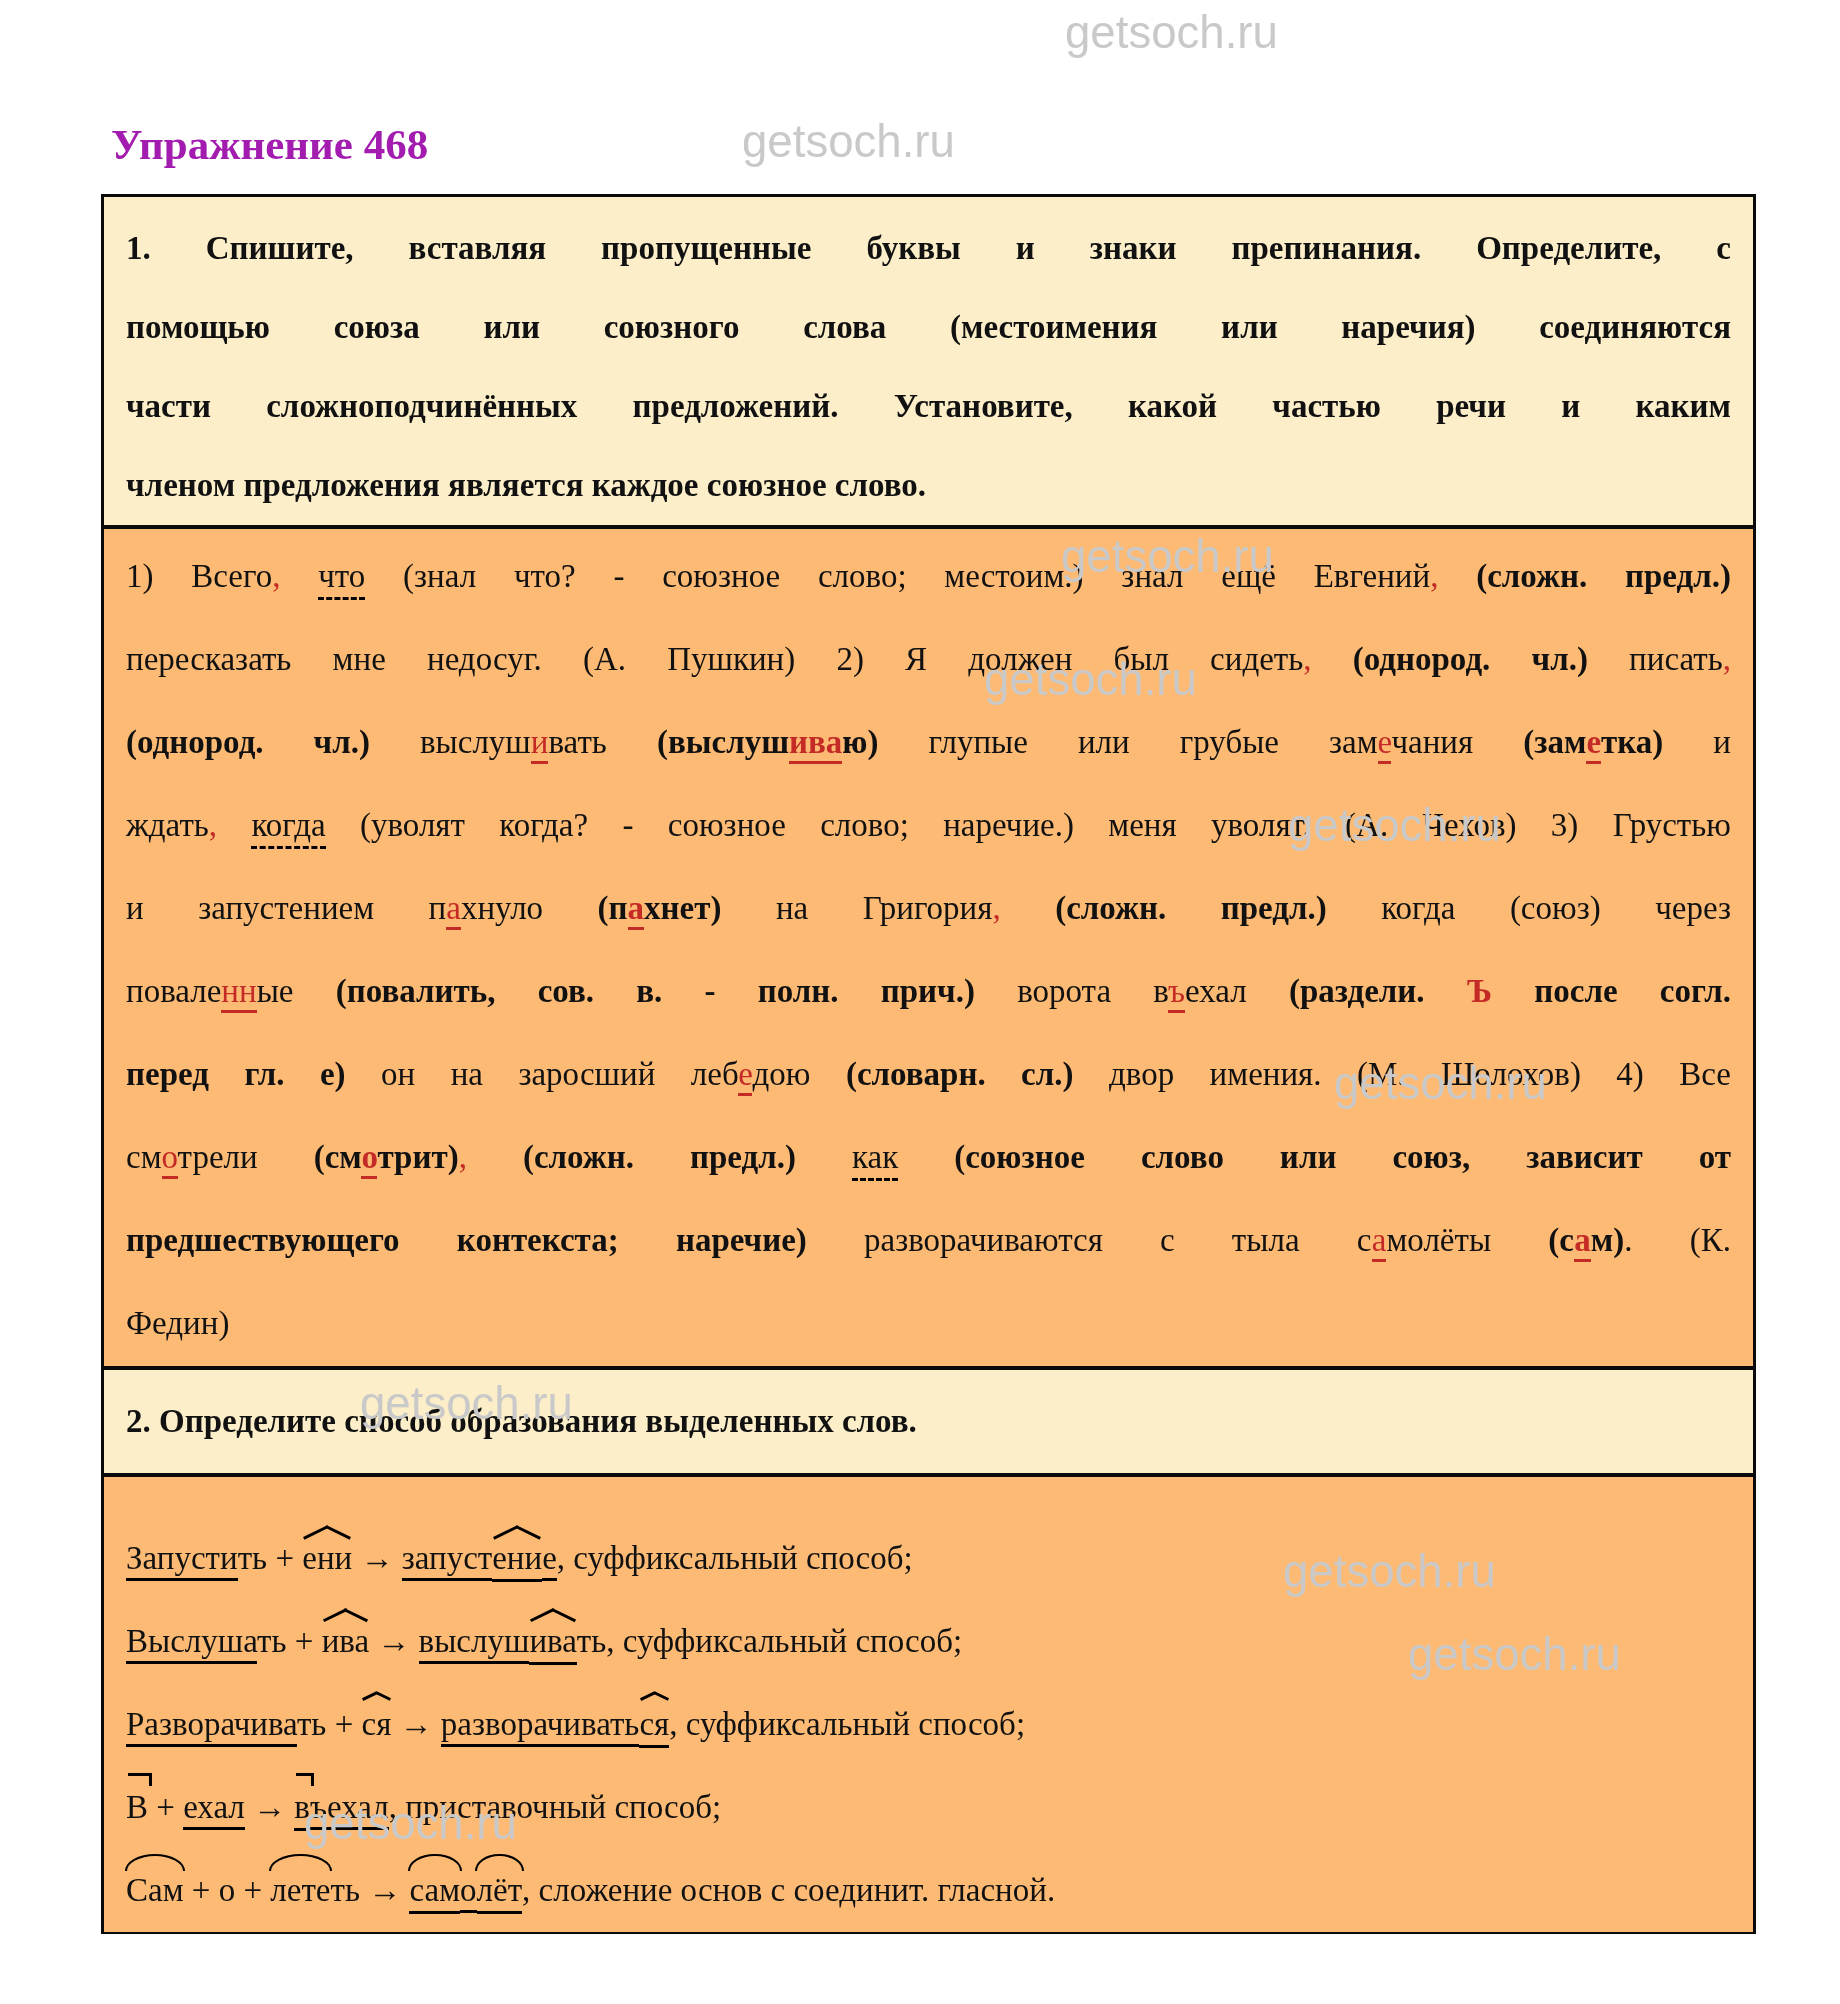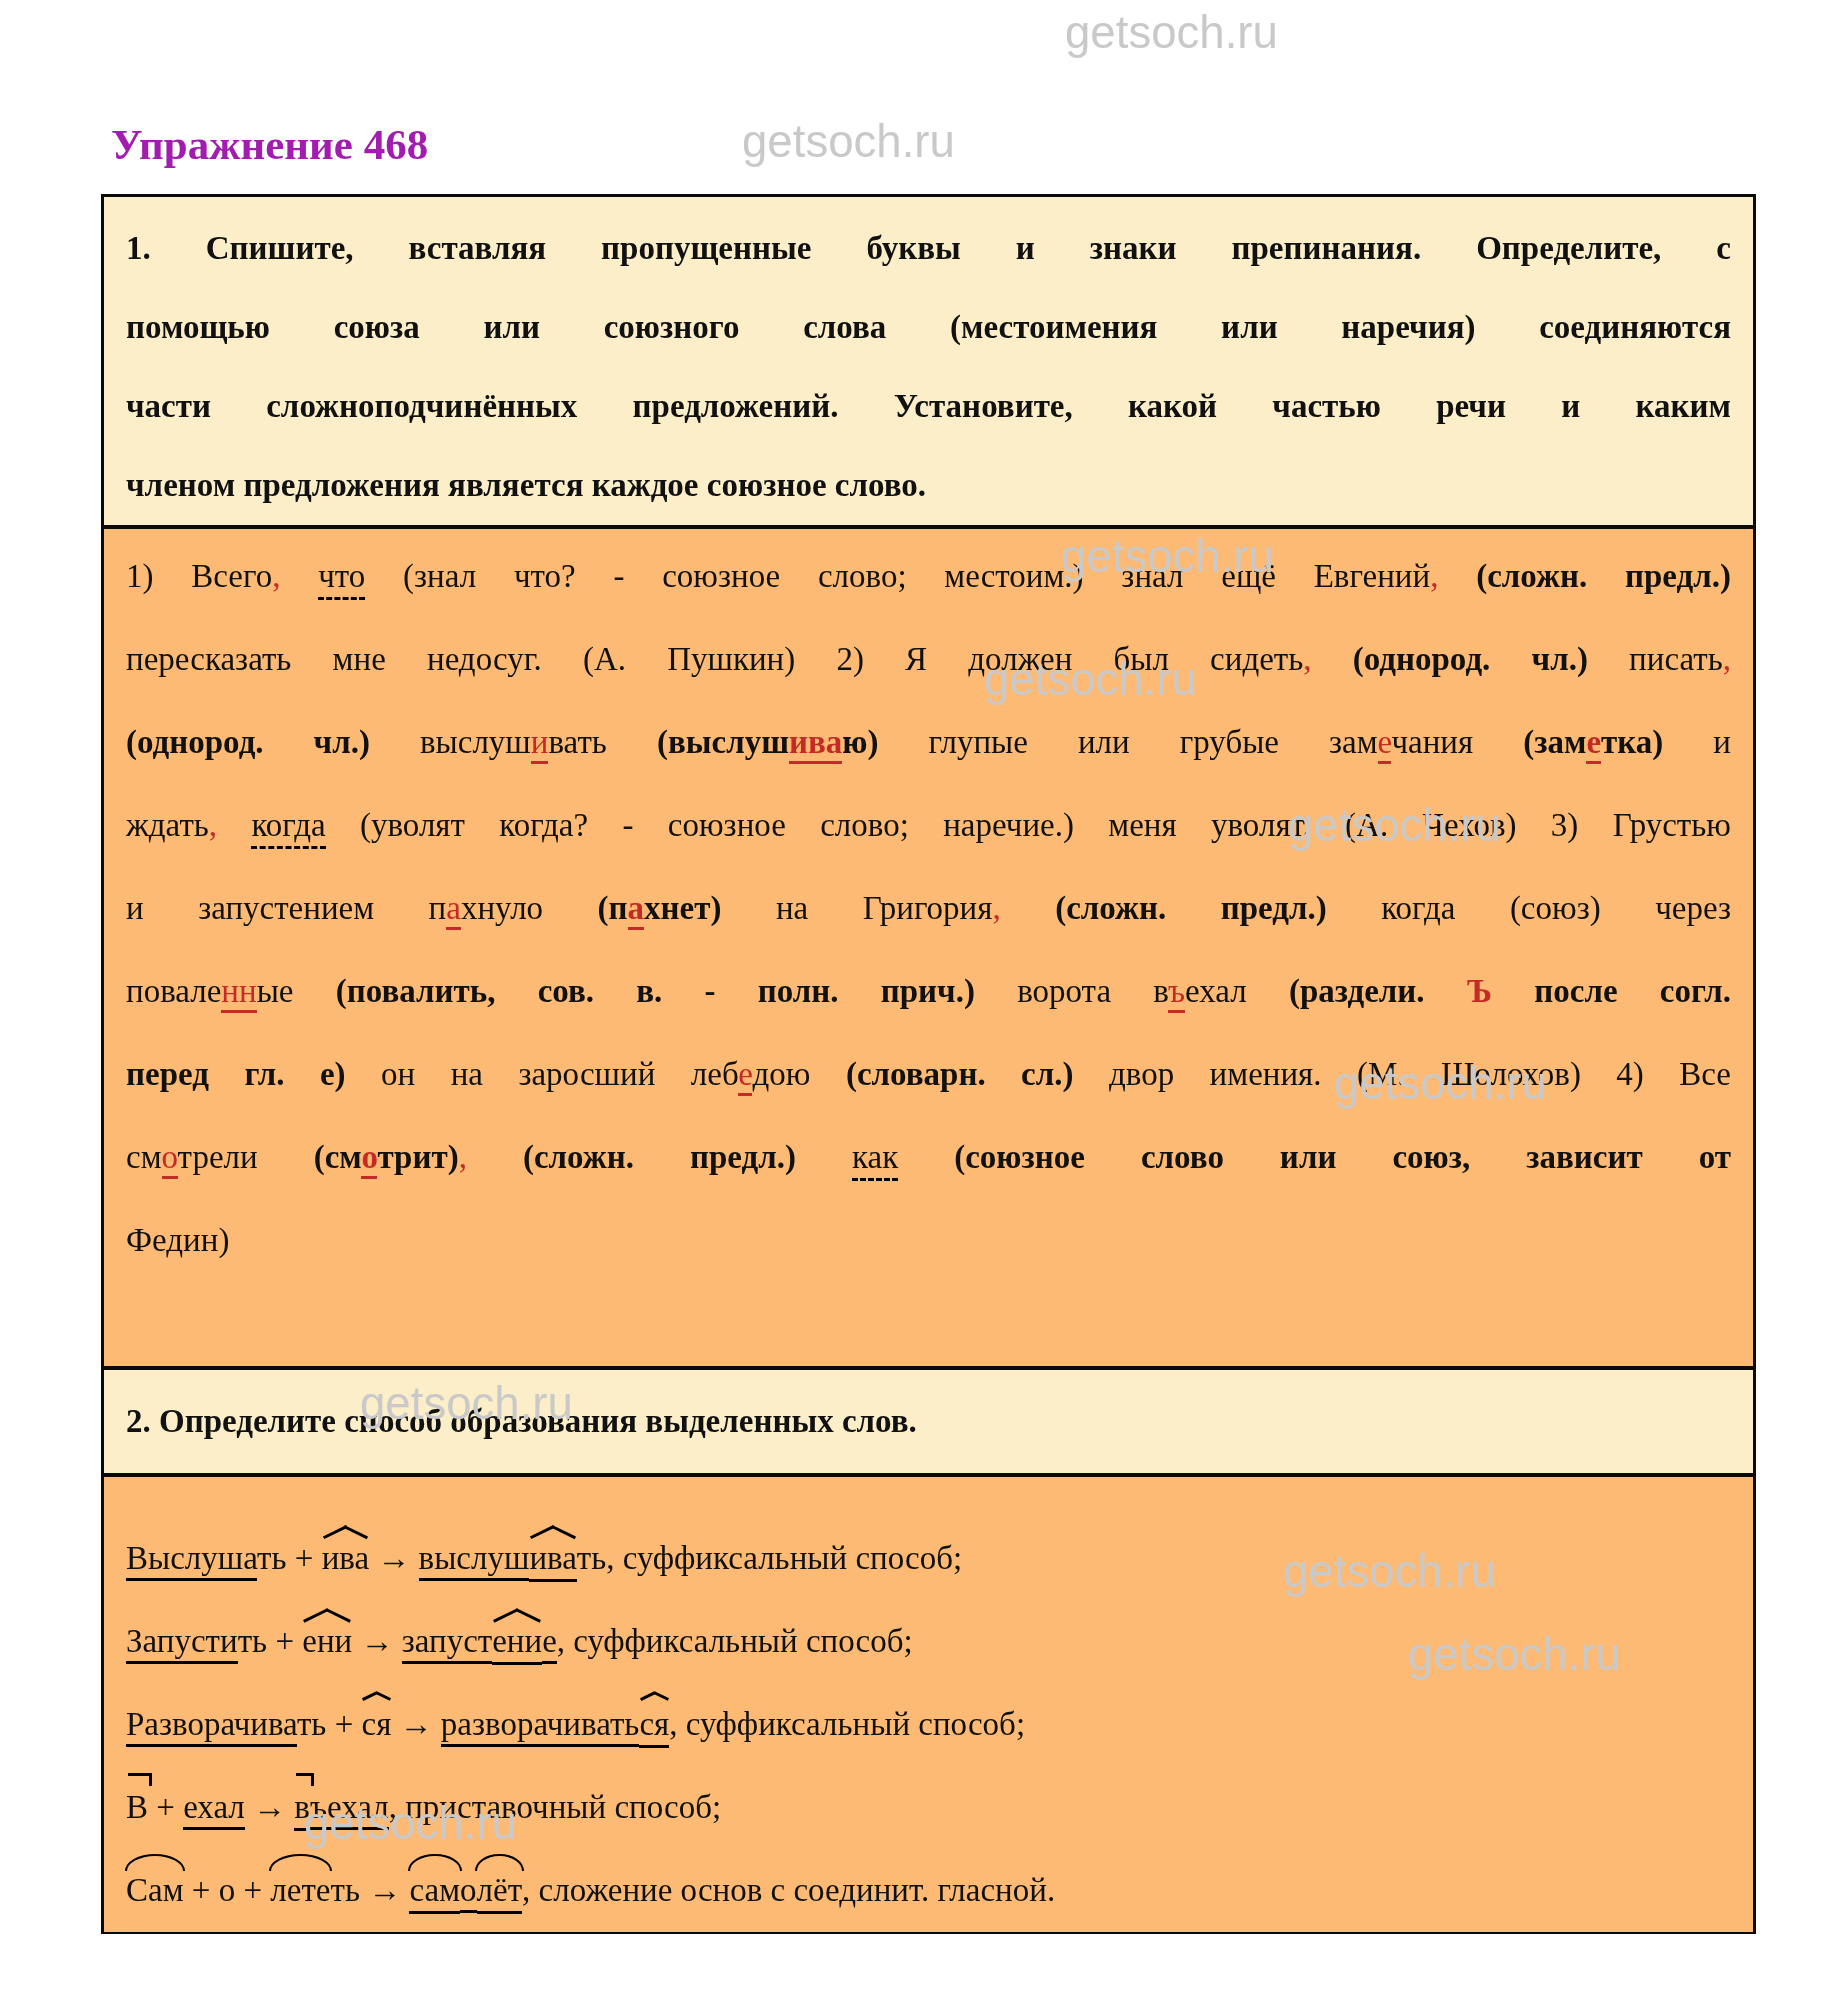--- a/index.html
+++ b/index.html
@@ -81,30 +81,31 @@
 
     <div class="sec sec-sol sec-sol1">
       <div class="sline just"><span class="seg">1) Всего</span><span class="seg r">,</span><span class="seg"> </span><span class="seg d">что</span><span class="seg"> (знал что? - союзное слово; местоим.) знал ещё Евгений</span><span class="seg r">,</span><span class="seg">  </span><span class="seg b">(сложн. предл.)</span></div>
       <div class="sline just"><span class="seg">пересказать мне недосуг. (А. Пушкин) 2) Я должен был сидеть</span><span class="seg r">,</span><span class="seg"> </span><span class="seg b">(однород. чл.)</span><span class="seg"> писать</span><span class="seg r">,</span></div>
       <div class="sline just"><span class="seg b">(однород. чл.)</span><span class="seg">  выслуш</span><span class="seg ru">и</span><span class="seg">вать </span><span class="seg b">(выслуш</span><span class="seg rub">ива</span><span class="seg b">ю)</span><span class="seg"> глупые или грубые зам</span><span class="seg ru">е</span><span class="seg">чания </span><span class="seg b">(зам</span><span class="seg rub">е</span><span class="seg b">тка)</span><span class="seg"> и</span></div>
       <div class="sline just"><span class="seg">ждать</span><span class="seg r">,</span><span class="seg"> </span><span class="seg d">когда</span><span class="seg"> (уволят когда? - союзное слово; наречие.) меня уволят. (А. Чехов) 3) Грустью</span></div>
       <div class="sline just"><span class="seg">и запустением п</span><span class="seg ru">а</span><span class="seg">хнуло </span><span class="seg b">(п</span><span class="seg rub">а</span><span class="seg b">хнет)</span><span class="seg"> на Григория</span><span class="seg r">,</span><span class="seg"> </span><span class="seg b">(сложн. предл.)</span><span class="seg"> когда (союз) через</span></div>
       <div class="sline just"><span class="seg">повале</span><span class="seg ru">нн</span><span class="seg">ые </span><span class="seg b">(повалить, сов. в. - полн. прич.)</span><span class="seg"> ворота в</span><span class="seg ru">ъ</span><span class="seg">ехал </span><span class="seg b">(раздели. </span><span class="seg rb">Ъ</span><span class="seg b"> после согл.</span></div>
       <div class="sline just"><span class="seg b">перед гл. е)</span><span class="seg"> он на заросший леб</span><span class="seg ru">е</span><span class="seg">дою </span><span class="seg b">(словарн. сл.)</span><span class="seg"> двор имения. (М. Шолохов) 4) Все</span></div>
       <div class="sline just"><span class="seg">см</span><span class="seg ru">о</span><span class="seg">трели </span><span class="seg b">(см</span><span class="seg rub">о</span><span class="seg b">трит)</span><span class="seg r">,</span><span class="seg"> </span><span class="seg b">(сложн. предл.)</span><span class="seg"> </span><span class="seg d">как</span><span class="seg"> </span><span class="seg b">(союзное слово или союз, зависит от</span></div>
+      <div class="sline just"><span class="seg b">предшествующего контекста; наречие)</span><span class="seg"> разворачиваются с тыла с</span><span class="seg ru">а</span><span class="seg">молёты </span><span class="seg b">(с</span><span class="seg rub">а</span><span class="seg b">м)</span><span class="seg">. (К.</span></div>
       <div class="sline"><span class="seg">Федин)</span></div>
     </div>
 
     <div class="sec sec-task sec-task2">
       <div class="tline">2. Определите способ образования выделенных слов.</div>
     </div>
 
     <div class="sec sec-sol sec-sol2">
+      <div class="wfline"><span class="seg u">Запусти</span><span class="seg">ть</span><span class="seg"> + </span><span class="seg caret">ени</span><span class="seg"> → </span><span class="seg u">запуст</span><span class="seg u caret">ени</span><span class="seg u">е</span><span class="seg">, суффиксальный способ;</span></div>
       <div class="wfline"><span class="seg u">Выслуша</span><span class="seg">ть</span><span class="seg"> + </span><span class="seg caret">ива</span><span class="seg"> → </span><span class="seg u">выслуш</span><span class="seg u caret">ива</span><span class="seg">ть</span><span class="seg">, суффиксальный способ;</span></div>
-      <div class="wfline"><span class="seg u">Запусти</span><span class="seg">ть</span><span class="seg"> + </span><span class="seg caret">ени</span><span class="seg"> → </span><span class="seg u">запуст</span><span class="seg u caret">ени</span><span class="seg u">е</span><span class="seg">, суффиксальный способ;</span></div>
       <div class="wfline"><span class="seg u">Разворачива</span><span class="seg">ть</span><span class="seg"> + </span><span class="seg caret">ся</span><span class="seg"> → </span><span class="seg u">разворачивать</span><span class="seg u caret">ся</span><span class="seg">, суффиксальный способ;</span></div>
       <div class="wfline"><span class="seg pref">В</span><span class="seg"> + </span><span class="seg u">ехал</span><span class="seg"> → </span><span class="seg u pref">в</span><span class="seg u">ъехал</span><span class="seg">, приставочный способ;</span></div>
       <div class="wfline"><span class="seg arc">Сам</span><span class="seg"> + о + </span><span class="seg arc">лете</span><span class="seg">ть</span><span class="seg"> → </span><span class="seg u arc">сам</span><span class="seg u">о</span><span class="seg u arc">лёт</span><span class="seg">, сложение основ с соединит. гласной.</span></div>
     </div>
 
   </div>
 </div>
 
 
 </body></html>

